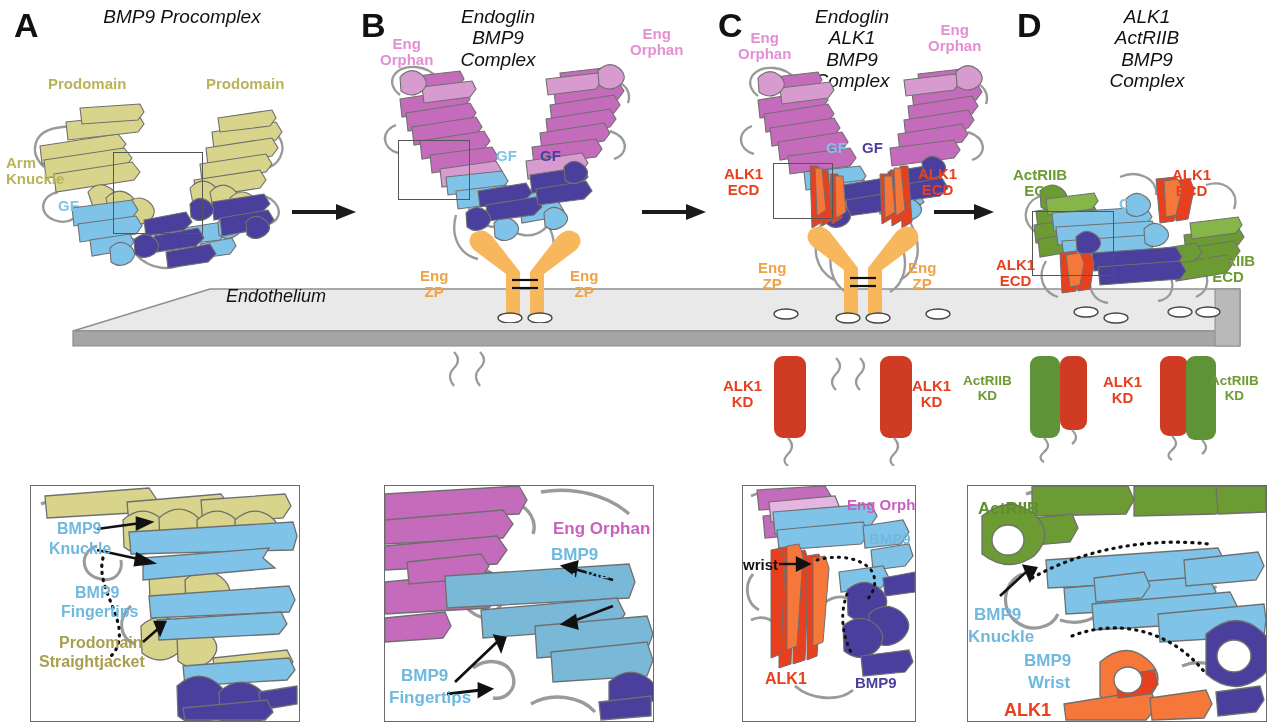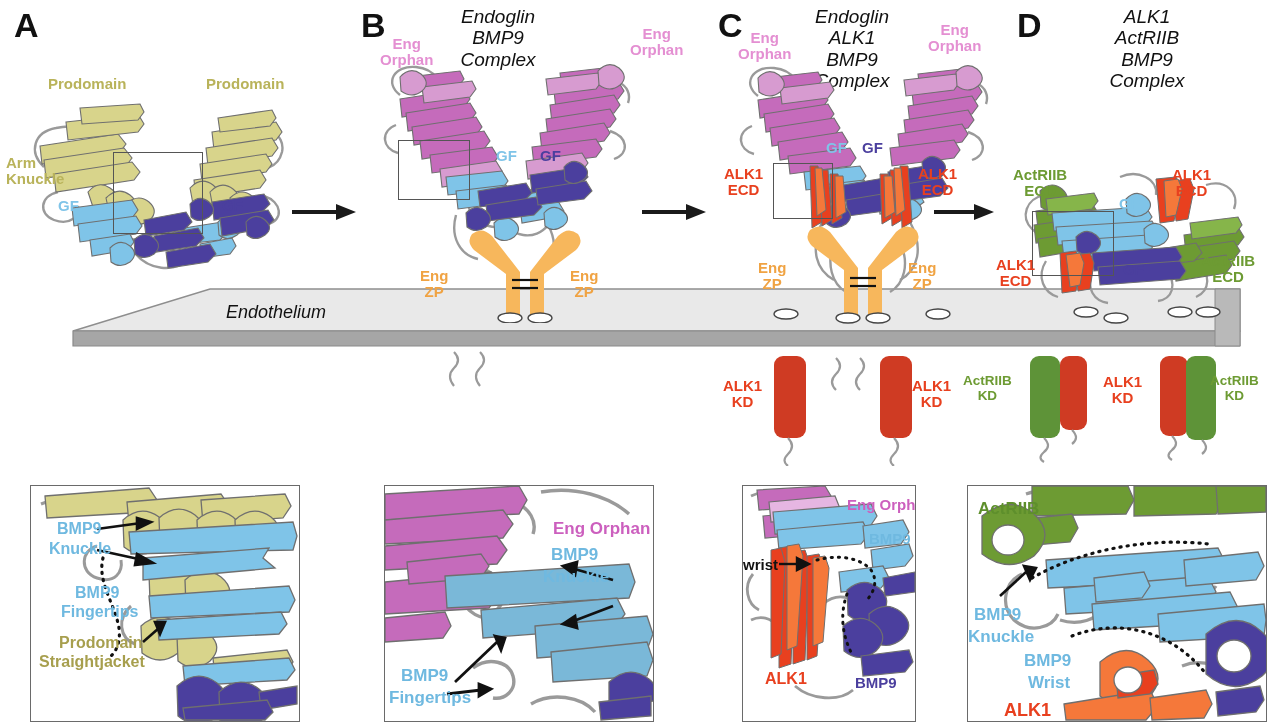--- a/index.html
+++ b/index.html
@@ -21,23 +21,24 @@
 </head>
 <body>
 
 <div class="fig">
 
 <svg class="abs" style="left:55px;top:283px;" width="1200" height="80">
   <polygon points="155,6 1185,6 1185,48 18,48 18,48 155,6" fill="#e9e9e9" stroke="#8e8e8e" stroke-width="1.4"></polygon>
   <polygon points="18,48 1185,48 1185,63 18,63" fill="#a6a6a6" stroke="#8a8a8a" stroke-width="1.2"></polygon>
   <polygon points="1185,6 1185,63 1160,63 1160,6" fill="#b9b9b9" stroke="#8a8a8a" stroke-width="1"></polygon>
 </svg>
-<div class="abs memb-label" style="left:226px;top:302px;">Endothelium</div>
+<div class="abs memb-label" style="left:226px;top:286px;">Endothelium</div>
 
 <div class="abs panel-letter" style="left:14px;top:6px;">A</div>
+<div class="abs panel-title" style="left:72px;top:6px;width:220px;">BMP9 Procomplex</div>
 
 <svg class="abs" style="left:14px;top:92px;" width="300" height="200">
   <g stroke="#9a9a9a" stroke-width="2.4" fill="none">
     <path d="M30,75 C14,60 20,40 42,36 C68,30 84,44 78,56"></path>
     <path d="M44,100 C26,104 24,122 40,128 C56,134 66,124 64,114"></path>
     <path d="M230,40 C250,30 272,42 268,60 C264,76 248,80 240,72"></path>
     <path d="M250,104 C268,110 270,128 254,132"></path>
     <path d="M96,130 C104,150 124,152 134,140"></path>
     <path d="M120,160 C134,178 160,182 176,166"></path>
     <path d="M150,150 C160,166 180,168 190,156"></path>

